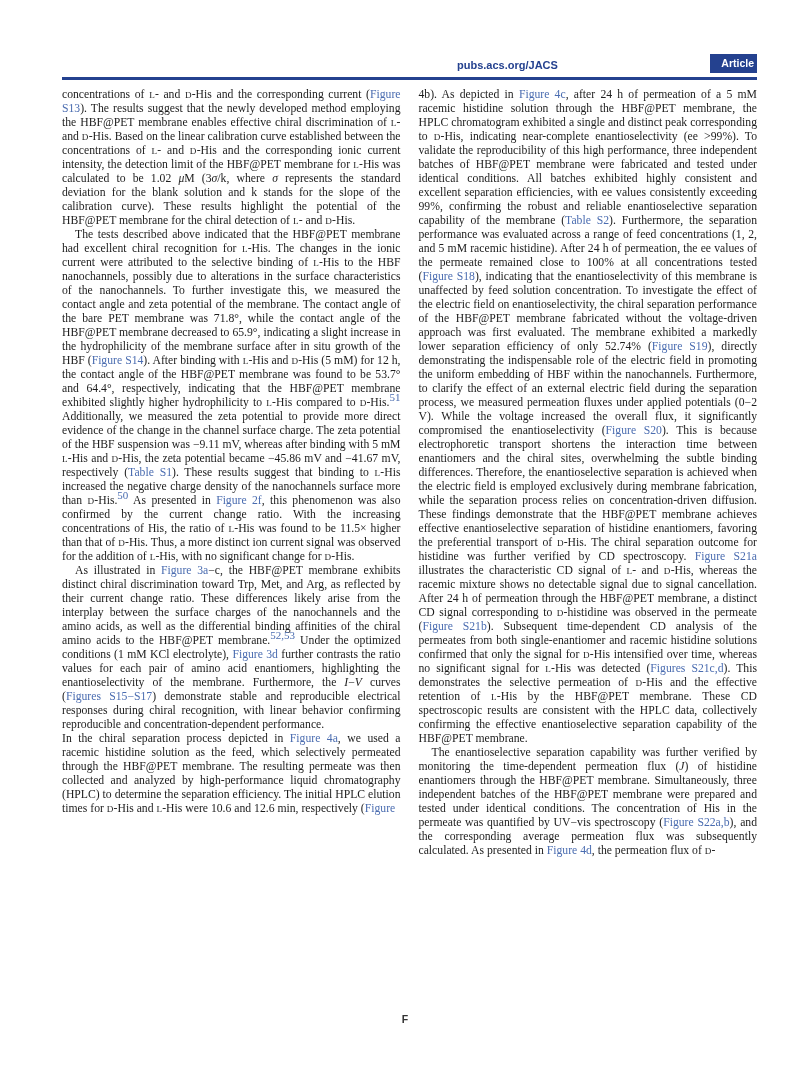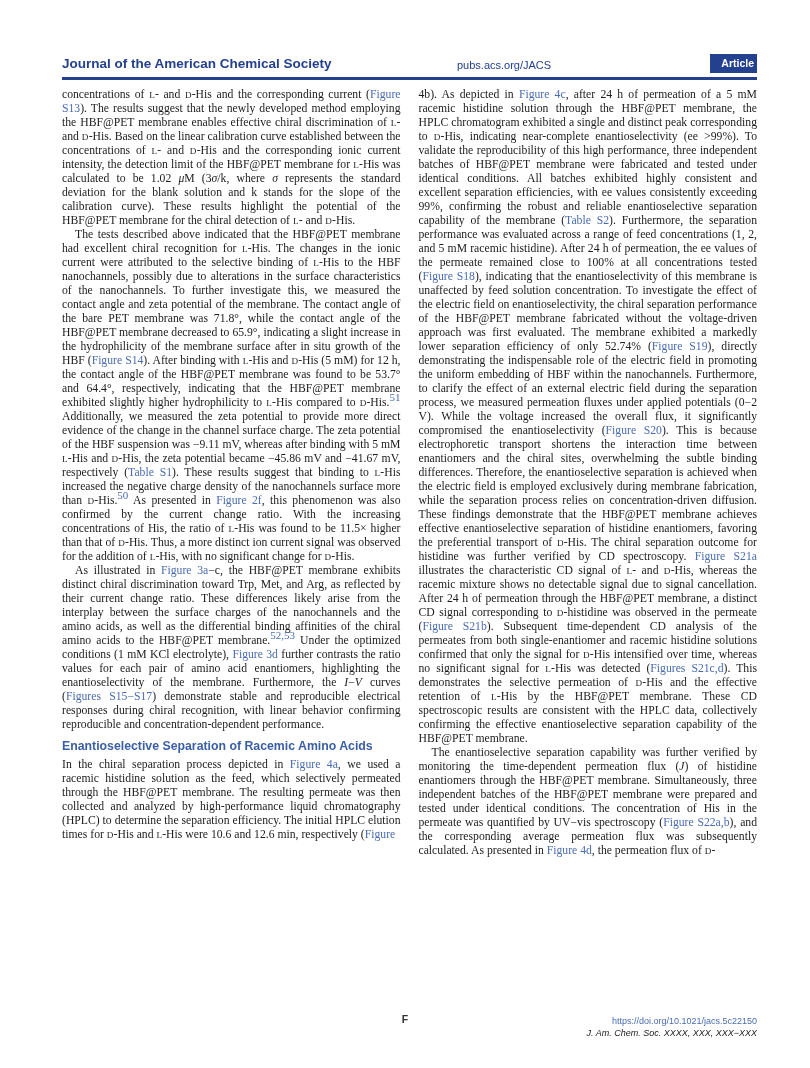--- a/index.html
+++ b/index.html
@@ -1,21 +1,21 @@
 <!DOCTYPE html>
 <html style="--header-blue: #24418f; --link-blue: #4a6cb0; --heading-blue: #3a5fa5;"><head>
 <meta charset="utf-8">
 <style>
   html,body{margin:0;padding:0;background:#ffffff;}
   body{width:810px;height:1068px;position:relative;font-family:"Liberation Serif",serif;color:#1c1c1c;}
   .page{position:absolute;inset:0;background:#fff;overflow:hidden;}
 
   .header{position:absolute;top:50px;left:62px;right:53px;height:26px;}
   .journal-title{position:absolute;left:0;bottom:5px;font-family:"Liberation Sans",sans-serif;font-weight:bold;font-size:13.5px;color:var(--header-blue);}
-  .pubs-link{position:absolute;left:395px;bottom:5px;font-family:"Liberation Sans",sans-serif;font-weight:normal;font-size:11px;color:var(--header-blue);cursor:pointer;}
+  .pubs-link{position:absolute;left:395px;bottom:5px;font-family:"Liberation Sans",sans-serif;font-weight:bold;font-size:11px;color:var(--header-blue);cursor:pointer;}
   .article-badge{position:absolute;right:0;bottom:3px;background:var(--header-blue);color:#fff;font-family:"Liberation Sans",sans-serif;font-weight:bold;font-size:10.5px;padding:3px 3px 4px 11px;}
   .header-rule{position:absolute;top:77px;left:62px;right:53px;height:2.5px;background:var(--header-blue);}
 
   .content{position:absolute;top:88px;left:62px;right:53px;height:925px;display:flex;gap:18px;overflow:hidden;}
   .column{flex:1 1 0;text-align:justify;font-size:11.7px;line-height:14px;}
   .para{margin:0;}
   .para.indent{text-indent:13px;}
   .link{color:var(--link-blue);cursor:pointer;}
   sup.ref{color:var(--link-blue);font-size:11px;line-height:0;cursor:pointer;}
   .sc{font-size:0.78em;letter-spacing:0.2px;}
@@ -25,39 +25,33 @@
   .footer-right{position:absolute;top:1016px;right:53px;text-align:right;font-family:"Liberation Sans",sans-serif;font-size:9px;line-height:11.5px;}
   .doi{color:var(--link-blue);cursor:pointer;}
   .citation{font-style:italic;color:#222;}
 </style>
 </head>
 <body>
 
 <div class="page">
 
   <div class="header">
-    <span class="journal-title">Journal of the American Chemical Society</span>
     <span class="pubs-link">pubs.acs.org/JACS</span>
     <span class="article-badge">Article</span>
   </div>
   <div class="header-rule"></div>
 
   <div class="content">
     <div class="column" id="col-left">
         <p class="para">concentrations of <span class="sc">L</span>- and <span class="sc">D</span>-His and the corresponding current (<span class="link">Figure S13</span>). The results suggest that the newly developed method employing the HBF@PET membrane enables effective chiral discrimination of <span class="sc">L</span>- and <span class="sc">D</span>-His. Based on the linear calibration curve established between the concentrations of <span class="sc">L</span>- and <span class="sc">D</span>-His and the corresponding ionic current intensity, the detection limit of the HBF@PET membrane for <span class="sc">L</span>-His was calculated to be 1.02 <i>μ</i>M (3<i>σ</i>/k, where <i>σ</i> represents the standard deviation for the blank solution and k stands for the slope of the calibration curve). These results highlight the potential of the HBF@PET membrane for the chiral detection of <span class="sc">L</span>- and <span class="sc">D</span>-His.</p>
         <p class="para indent">The tests described above indicated that the HBF@PET membrane had excellent chiral recognition for <span class="sc">L</span>-His. The changes in the ionic current were attributed to the selective binding of <span class="sc">L</span>-His to the HBF nanochannels, possibly due to alterations in the surface characteristics of the nanochannels. To further investigate this, we measured the contact angle and zeta potential of the membrane. The contact angle of the bare PET membrane was 71.8°, while the contact angle of the HBF@PET membrane decreased to 65.9°, indicating a slight increase in the hydrophilicity of the membrane surface after in situ growth of the HBF (<span class="link">Figure S14</span>). After binding with <span class="sc">L</span>-His and <span class="sc">D</span>-His (5 mM) for 12 h, the contact angle of the HBF@PET membrane was found to be 53.7° and 64.4°, respectively, indicating that the HBF@PET membrane exhibited slightly higher hydrophilicity to <span class="sc">L</span>-His compared to <span class="sc">D</span>-His.<sup class="ref">51</sup> Additionally, we measured the zeta potential to provide more direct evidence of the change in the channel surface charge. The zeta potential of the HBF suspension was −9.11 mV, whereas after binding with 5 mM <span class="sc">L</span>-His and <span class="sc">D</span>-His, the zeta potential became −45.86 mV and −41.67 mV, respectively (<span class="link">Table S1</span>). These results suggest that binding to <span class="sc">L</span>-His increased the negative charge density of the nanochannels surface more than <span class="sc">D</span>-His.<sup class="ref">50</sup> As presented in <span class="link">Figure 2f</span>, this phenomenon was also confirmed by the current change ratio. With the increasing concentrations of His, the ratio of <span class="sc">L</span>-His was found to be 11.5× higher than that of <span class="sc">D</span>-His. Thus, a more distinct ion current signal was observed for the addition of <span class="sc">L</span>-His, with no significant change for <span class="sc">D</span>-His.</p>
         <p class="para indent">As illustrated in <span class="link">Figure 3a</span>−c, the HBF@PET membrane exhibits distinct chiral discrimination toward Trp, Met, and Arg, as reflected by their current change ratio. These differences likely arise from the interplay between the surface charges of the nanochannels and the amino acids, as well as the differential binding affinities of the chiral amino acids to the HBF@PET membrane.<sup class="ref">52,53</sup> Under the optimized conditions (1 mM KCl electrolyte), <span class="link">Figure 3d</span> further contrasts the ratio values for each pair of amino acid enantiomers, highlighting the enantioselectivity of the membrane. Furthermore, the <i>I</i>−<i>V</i> curves (<span class="link">Figures S15−S17</span>) demonstrate stable and reproducible electrical responses during chiral recognition, with linear behavior confirming reproducible and concentration-dependent performance.</p>
-        <div class="section-heading">Enantioselective Separation of Racemic Amino Acids</div>
         <p class="para">In the chiral separation process depicted in <span class="link">Figure 4a</span>, we used a racemic histidine solution as the feed, which selectively permeated through the HBF@PET membrane. The resulting permeate was then collected and analyzed by high-performance liquid chromatography (HPLC) to determine the separation efficiency. The initial HPLC elution times for <span class="sc">D</span>-His and <span class="sc">L</span>-His were 10.6 and 12.6 min, respectively (<span class="link">Figure</span></p>
       </div>
     <div class="column" id="col-right">
         <p class="para">4b). As depicted in <span class="link">Figure 4c</span>, after 24 h of permeation of a 5 mM racemic histidine solution through the HBF@PET membrane, the HPLC chromatogram exhibited a single and distinct peak corresponding to <span class="sc">D</span>-His, indicating near-complete enantioselectivity (ee &gt;99%). To validate the reproducibility of this high performance, three independent batches of HBF@PET membrane were fabricated and tested under identical conditions. All batches exhibited highly consistent and excellent separation efficiencies, with ee values consistently exceeding 99%, confirming the robust and reliable enantioselective separation capability of the membrane (<span class="link">Table S2</span>). Furthermore, the separation performance was evaluated across a range of feed concentrations (1, 2, and 5 mM racemic histidine). After 24 h of permeation, the ee values of the permeate remained close to 100% at all concentrations tested (<span class="link">Figure S18</span>), indicating that the enantioselectivity of this membrane is unaffected by feed solution concentration. To investigate the effect of the electric field on enantioselectivity, the chiral separation performance of the HBF@PET membrane fabricated without the voltage-driven approach was first evaluated. The membrane exhibited a markedly lower separation efficiency of only 52.74% (<span class="link">Figure S19</span>), directly demonstrating the indispensable role of the electric field in promoting the uniform embedding of HBF within the nanochannels. Furthermore, to clarify the effect of an external electric field during the separation process, we measured permeation fluxes under applied potentials (0−2 V). While the voltage increased the overall flux, it significantly compromised the enantioselectivity (<span class="link">Figure S20</span>). This is because electrophoretic transport shortens the interaction time between enantiomers and the chiral sites, overwhelming the subtle binding differences. Therefore, the enantioselective separation is achieved when the electric field is employed exclusively during membrane fabrication, while the separation process relies on concentration-driven diffusion. These findings demonstrate that the HBF@PET membrane achieves effective enantioselective separation of histidine enantiomers, favoring the preferential transport of <span class="sc">D</span>-His. The chiral separation outcome for histidine was further verified by CD spectroscopy. <span class="link">Figure S21a</span> illustrates the characteristic CD signal of <span class="sc">L</span>- and <span class="sc">D</span>-His, whereas the racemic mixture shows no detectable signal due to signal cancellation. After 24 h of permeation through the HBF@PET membrane, a distinct CD signal corresponding to <span class="sc">D</span>-histidine was observed in the permeate (<span class="link">Figure S21b</span>). Subsequent time-dependent CD analysis of the permeates from both single-enantiomer and racemic histidine solutions confirmed that only the signal for <span class="sc">D</span>-His intensified over time, whereas no significant signal for <span class="sc">L</span>-His was detected (<span class="link">Figures S21c,d</span>). This demonstrates the selective permeation of <span class="sc">D</span>-His and the effective retention of <span class="sc">L</span>-His by the HBF@PET membrane. These CD spectroscopic results are consistent with the HPLC data, collectively confirming the effective enantioselective separation capability of the HBF@PET membrane.</p>
         <p class="para indent">The enantioselective separation capability was further verified by monitoring the time-dependent permeation flux (<i>J</i>) of histidine enantiomers through the HBF@PET membrane. Simultaneously, three independent batches of the HBF@PET membrane were prepared and tested under identical conditions. The concentration of His in the permeate was quantified by UV−vis spectroscopy (<span class="link">Figure S22a,b</span>), and the corresponding average permeation flux was subsequently calculated. As presented in <span class="link">Figure 4d</span>, the permeation flux of <span class="sc">D</span>-</p>
       </div>
   </div>
 
   <div class="footer-page">F</div>
-  <div class="footer-right">
-    <div class="doi">https://doi.org/10.1021/jacs.5c22150</div>
-    <div class="citation">J. Am. Chem. Soc. XXXX, XXX, XXX−XXX</div>
-  </div>
 
 </div>
 
 </body></html>

